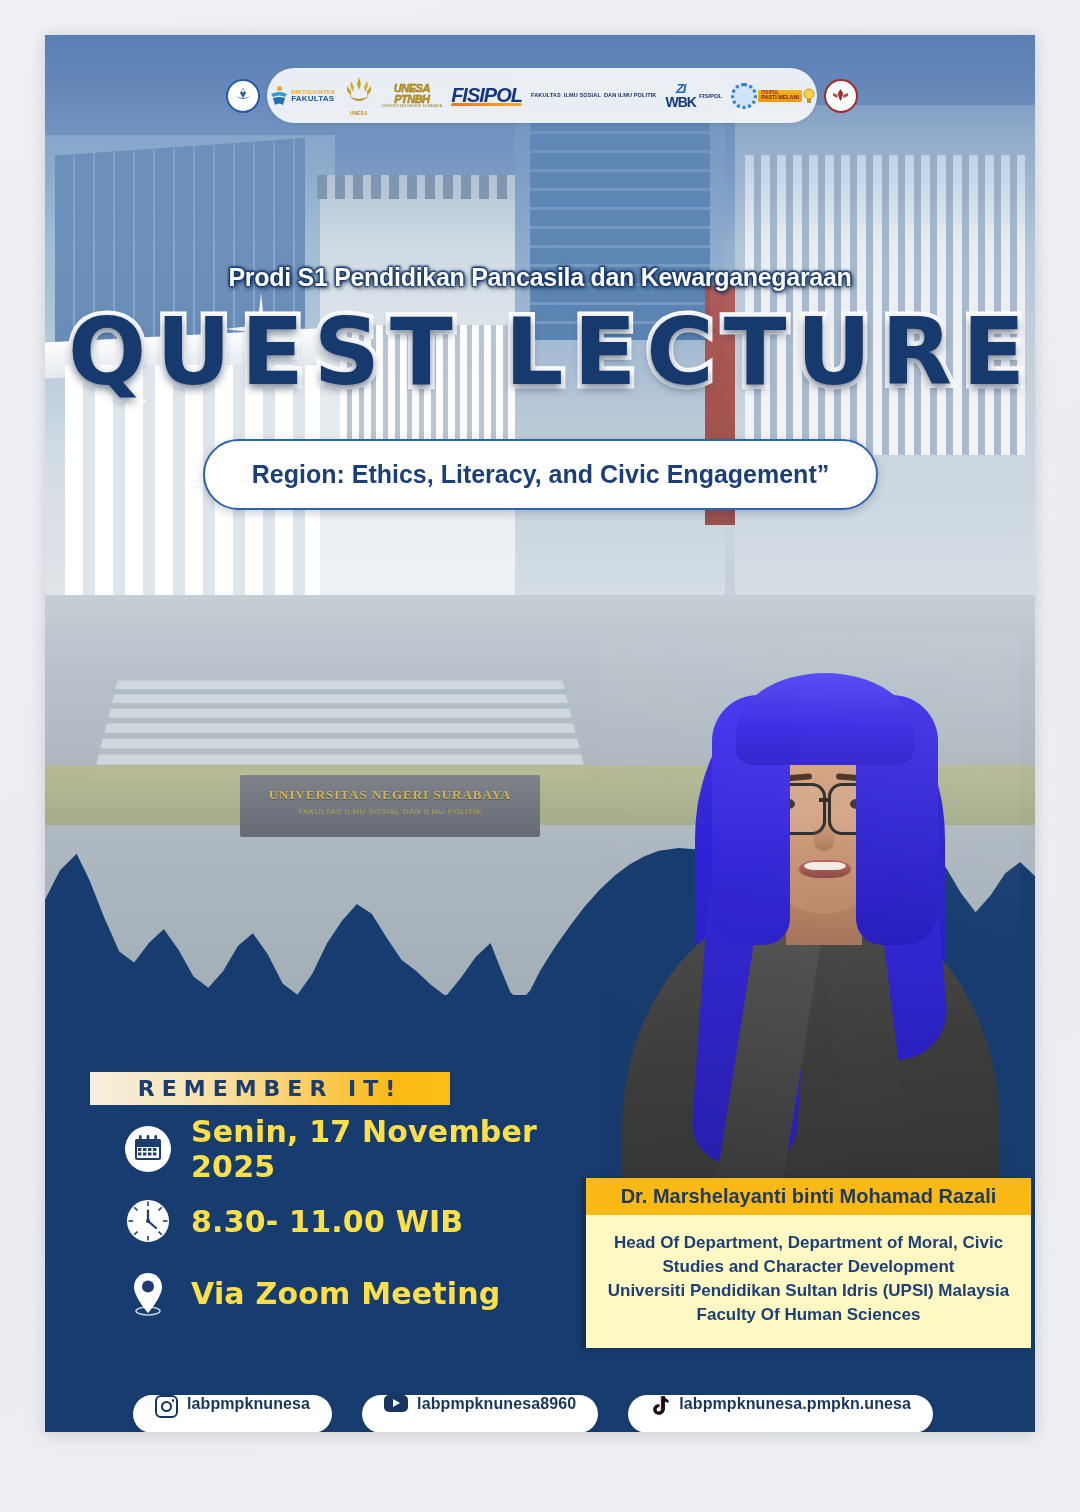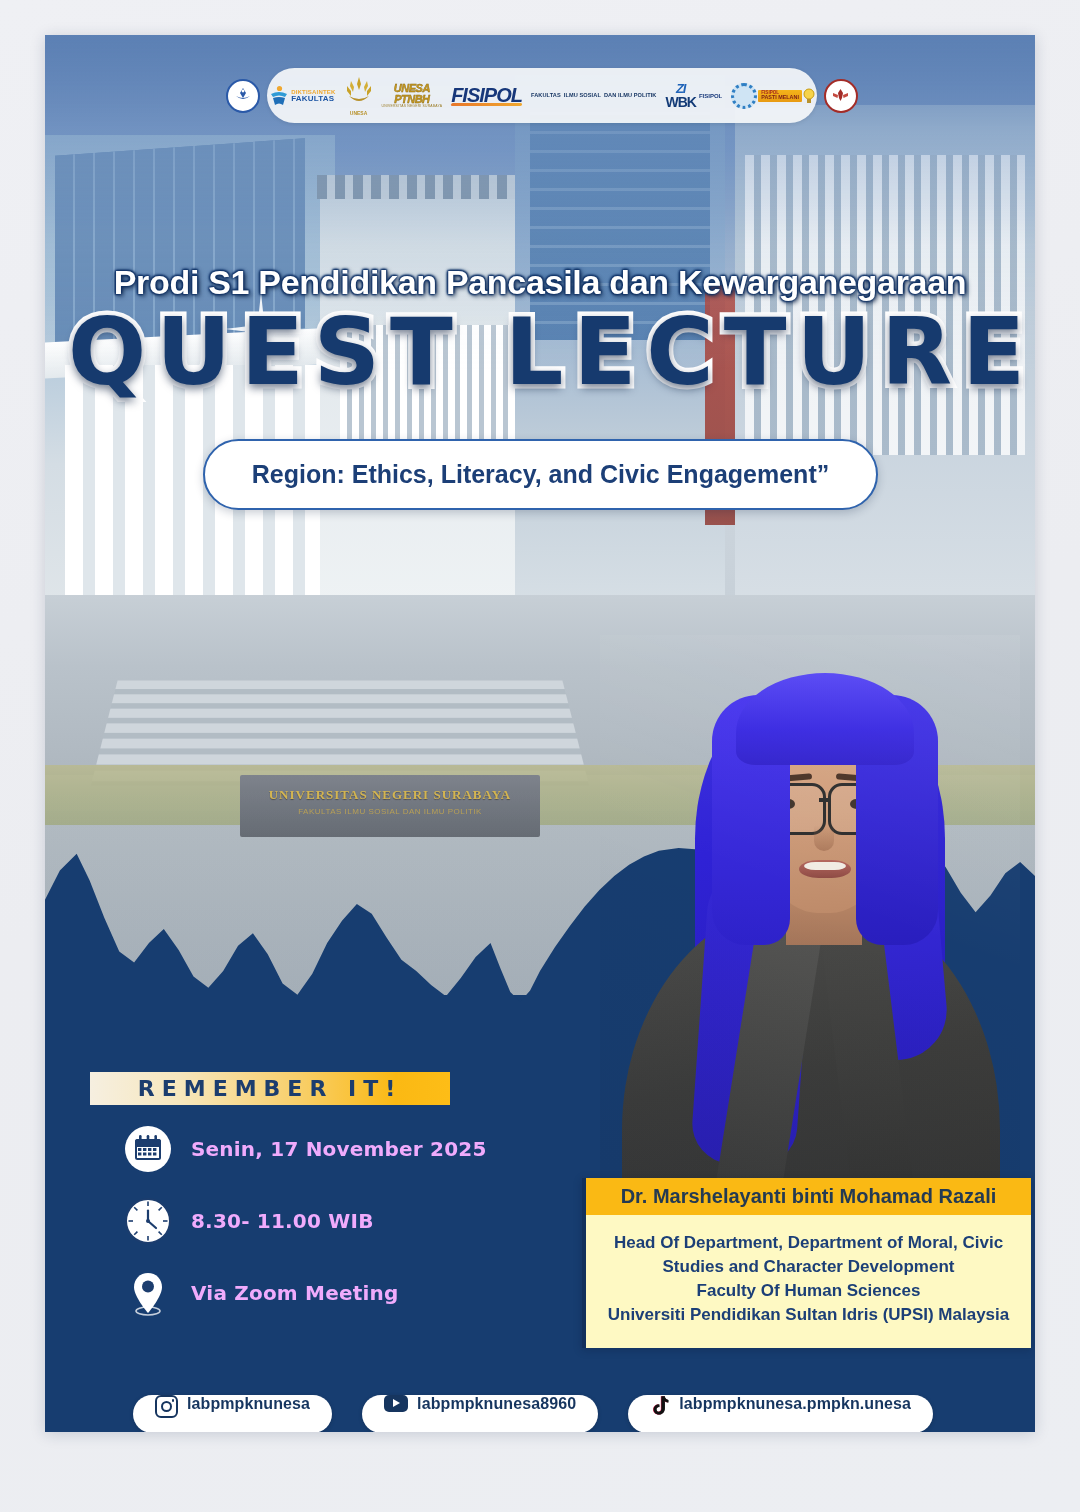--- a/index.html
+++ b/index.html
@@ -231,21 +231,21 @@
   .pasti{display:flex;align-items:center;gap:1px;}
   .gear{width:20px;height:20px;border-radius:50%;border:3px dotted #2f7fc4;background:#cfe4f4;}
   .pasti-flag{background:linear-gradient(180deg,#f4b41a,#e89a12);padding:1px 3px;border-radius:1px;line-height:1;}
   .pasti-flag .f1{display:block;font-size:4.6px;font-weight:bold;color:#a5281f;}
   .pasti-flag .f2{display:block;font-size:5.4px;font-weight:bold;color:#7a1f18;}
   .bulb{width:12px;height:16px;}
 
   
   .prodi{
     position:absolute;left:0;top:228px;width:990px;text-align:center;
-    font-size:34px;font-weight:bold;color:#ffffff;
+    font-size:25px;font-weight:bold;color:#ffffff;
     letter-spacing:-.3px;
     text-shadow:0 0 2px #15386d, 0 0 4px #15386d, 2px 2px 5px rgba(10,28,58,.85),
                 -1px -1px 2px #15386d, 1px -1px 2px #15386d, -1px 1px 2px #15386d;
   }
   .quest-wrap{
     position:absolute;left:0;top:268px;width:990px;height:110px;text-align:right;
   }
   .quest{
     display:inline-block;
     font-family:"DejaVu Sans",sans-serif;
@@ -369,21 +369,21 @@
     font-size:22px;font-weight:bold;color:#1c3d6e;letter-spacing:7px;
     font-family:"DejaVu Sans",sans-serif;
     text-align:right;
   }
 
   
   .details{position:absolute;left:80px;top:1085px;width:430px;}
   .drow{display:flex;align-items:center;height:58px;margin-bottom:14px;}
   .dicon{width:46px;height:46px;flex:0 0 46px;margin-right:20px;position:relative;}
   .dtext{
-    font-size:20px;font-weight:bold;color:#f0abfc;
+    font-size:30px;font-weight:bold;color:#fde047;
     font-family:"DejaVu Sans",sans-serif;letter-spacing:.2px;
   }
 
   
   .sp-card{
     position:absolute;left:537px;top:1143px;width:445px;
     border-left:4px solid #12305c;
     box-shadow:0 2px 8px rgba(10,25,55,.28);
   }
   .sp-name{
@@ -646,22 +646,22 @@
       </div>
       <div class="dtext">Via Zoom Meeting</div>
     </div>
   </div>
 
   <div class="sp-card">
     <div class="sp-name">Dr. Marshelayanti binti Mohamad Razali</div>
     <div class="sp-role">
       <p>Head Of Department, Department of Moral, Civic</p>
       <p>Studies and Character Development</p>
+      <p>Universiti Pendidikan Sultan Idris (UPSI) Malaysia</p>
       <p>Faculty Of Human Sciences</p>
-      <p>Universiti Pendidikan Sultan Idris (UPSI) Malaysia</p>
     </div>
   </div>
 
   <div class="socials">
 
     <div class="pill">
       <div class="ig-ico"></div>
       <span>labpmpknunesa</span>
     </div>
 

